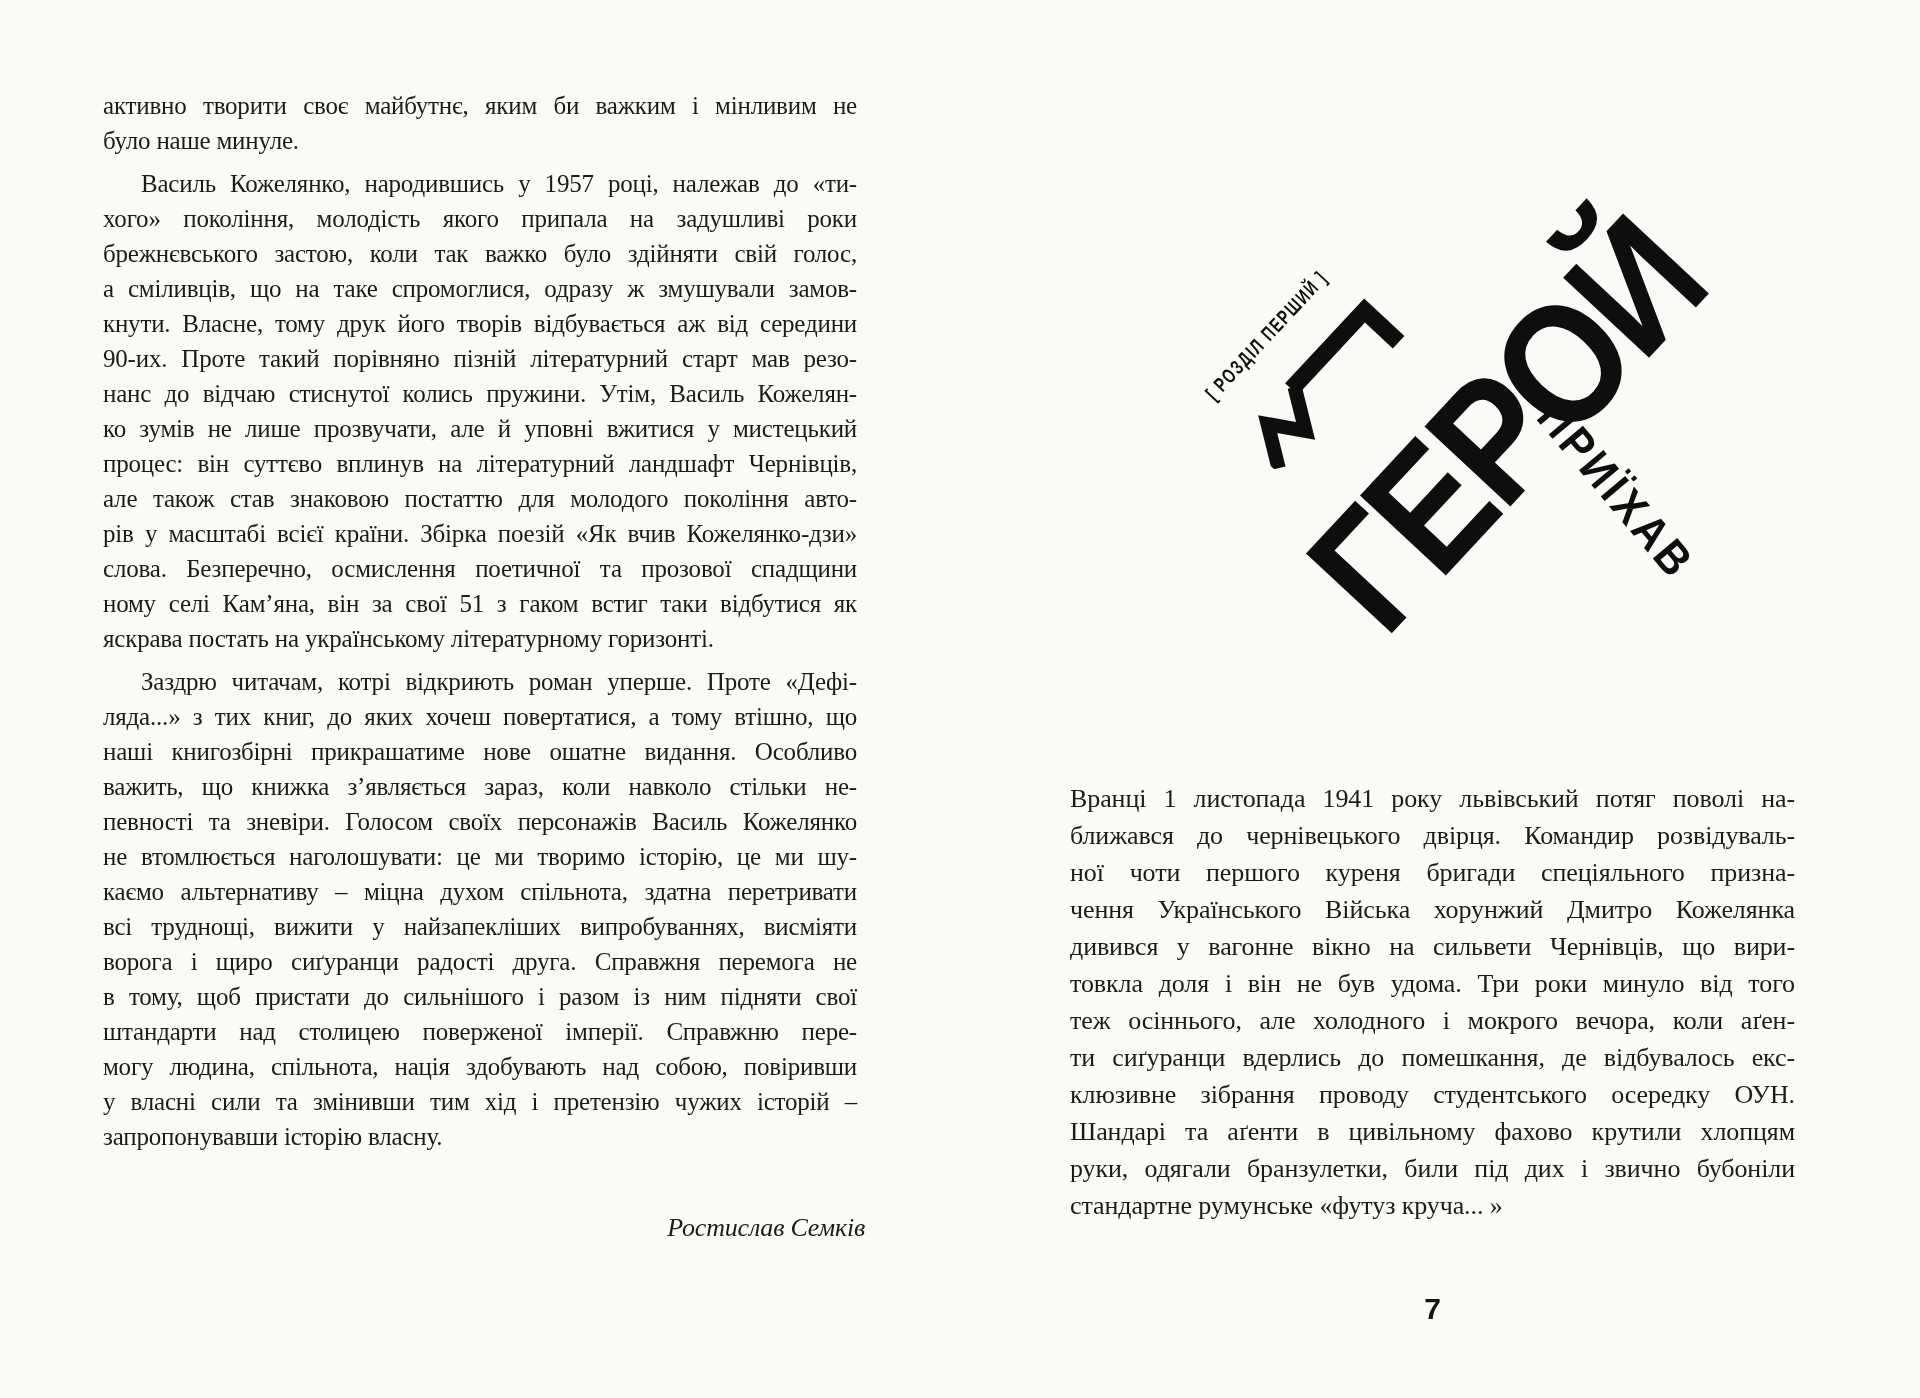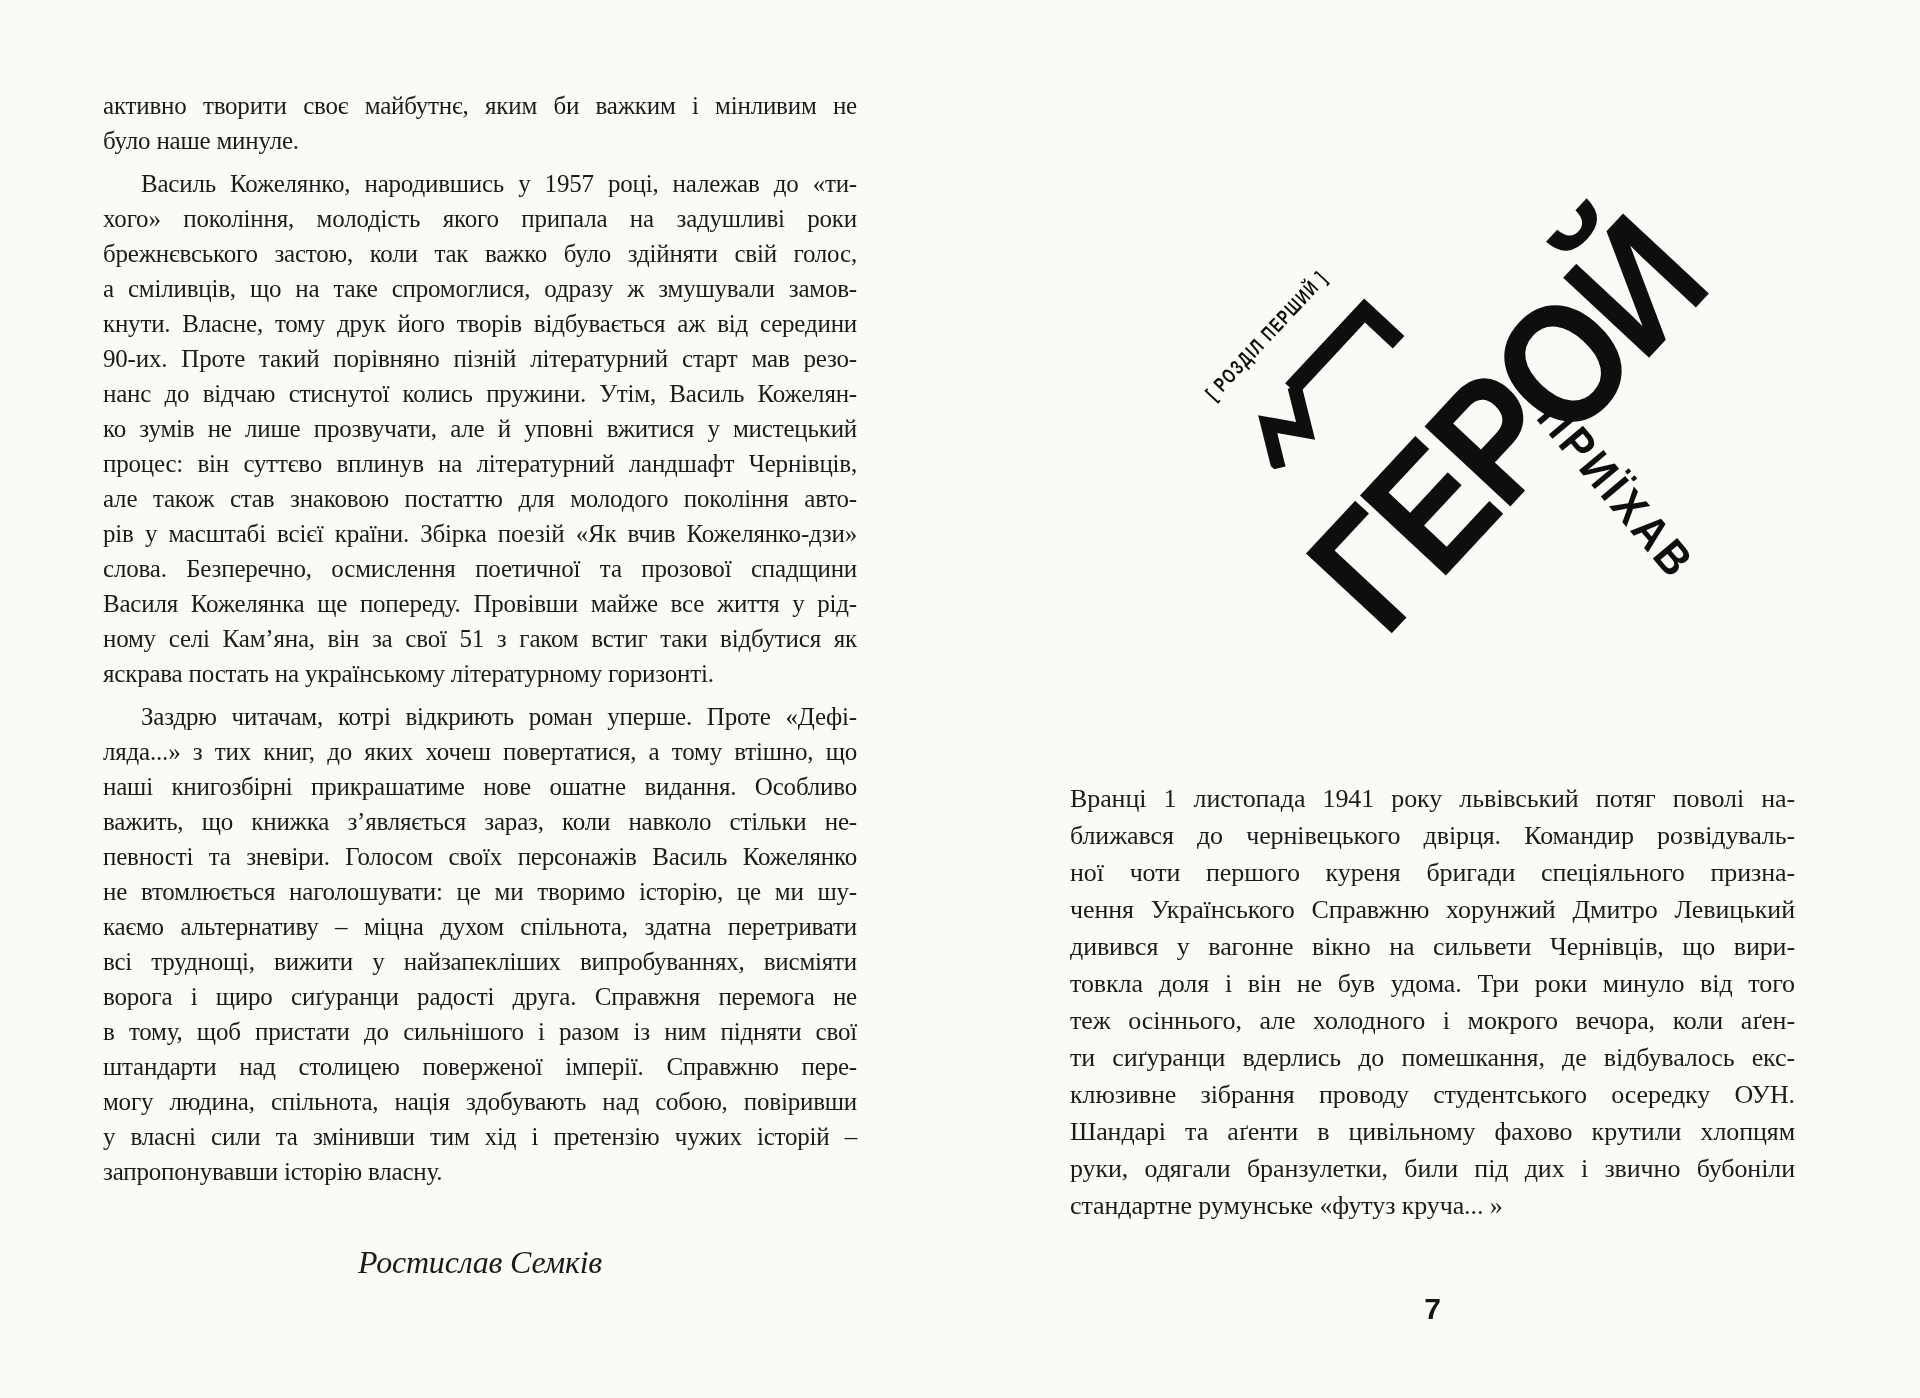--- a/index.html
+++ b/index.html
@@ -24,23 +24,23 @@
   }
   .para { margin: 8px; }
   .para .line {
     text-align: justify;
     text-align-last: justify;
   }
   .para .line:last-child { text-align-last: left; }
   .para.indent-first .line:first-child { text-indent: 38px; }
   .signature {
     margin-top: 56px;
-    text-align: center;
+    text-align: right;
     font-style: italic;
-    font-size: 32px;
+    font-size: 26px;
   }
   
   .title-art {
     position: absolute;
     left: 1100px; top: 150px; width: 760px; height: 540px;
     color: #0e0e0e;
     font-family: "Liberation Sans", sans-serif;
   }
   .title-art > * { position: absolute; transform-origin: center center; }
   .chapter-label {
@@ -98,21 +98,20 @@
         <div class="line">брежнєвського застою, коли так важко було здійняти свій голос,</div>
         <div class="line">а сміливців, що на таке спромоглися, одразу ж змушували замов-</div>
         <div class="line">кнути. Власне, тому друк його творів відбувається аж від середини</div>
         <div class="line">90-их. Проте такий порівняно пізній літературний старт мав резо-</div>
         <div class="line">нанс до відчаю стиснутої колись пружини. Утім, Василь Кожелян-</div>
         <div class="line">ко зумів не лише прозвучати, але й уповні вжитися у мистецький</div>
         <div class="line">процес: він суттєво вплинув на літературний ландшафт Чернівців,</div>
         <div class="line">але також став знаковою постаттю для молодого покоління авто-</div>
         <div class="line">рів у масштабі всієї країни. Збірка поезій «Як вчив Кожелянко-дзи»</div>
         <div class="line">слова. Безперечно, осмислення поетичної та прозової спадщини</div>
-        <div class="line">Василя Кожелянка ще попереду. Провівши майже все життя у рід-</div>
         <div class="line">ному селі Кам’яна, він за свої 51 з гаком встиг таки відбутися як</div>
         <div class="line">яскрава постать на українському літературному горизонті.</div>
       </div>
     <div class="para indent-first">
         <div class="line">Заздрю читачам, котрі відкриють роман уперше. Проте «Дефі-</div>
         <div class="line">ляда...» з тих книг, до яких хочеш повертатися, а тому втішно, що</div>
         <div class="line">наші книгозбірні прикрашатиме нове ошатне видання. Особливо</div>
         <div class="line">важить, що книжка з’являється зараз, коли навколо стільки не-</div>
         <div class="line">певності та зневіри. Голосом своїх персонажів Василь Кожелянко</div>
         <div class="line">не втомлюється наголошувати: це ми творимо історію, це ми шу-</div>
@@ -136,21 +135,21 @@
     </svg>
     <div class="title-hero">ГЕРОЙ</div>
     <div class="title-arrived">ПРИЇХАВ</div>
   </div>
 
   <div class="right-text">
     <div class="para">
         <div class="line">Вранці 1 листопада 1941 року львівський потяг поволі на-</div>
         <div class="line">ближався до чернівецького двірця. Командир розвідуваль-</div>
         <div class="line">ної чоти першого куреня бригади спеціяльного призна-</div>
-        <div class="line">чення Українського Справжню хорунжий Дмитро Левицький</div>
+        <div class="line">чення Українського Війська хорунжий Дмитро Кожелянка</div>
         <div class="line">дивився у вагонне вікно на сильвети Чернівців, що вири-</div>
         <div class="line">товкла доля і він не був удома. Три роки минуло від того</div>
         <div class="line">теж осіннього, але холодного і мокрого вечора, коли аґен-</div>
         <div class="line">ти сиґуранци вдерлись до помешкання, де відбувалось екс-</div>
         <div class="line">клюзивне зібрання проводу студентського осередку ОУН.</div>
         <div class="line">Шандарі та аґенти в цивільному фахово крутили хлопцям</div>
         <div class="line">руки, одягали бранзулетки, били під дих і звично бубоніли</div>
         <div class="line">стандартне румунське «футуз круча... »</div>
       </div>
   </div>

